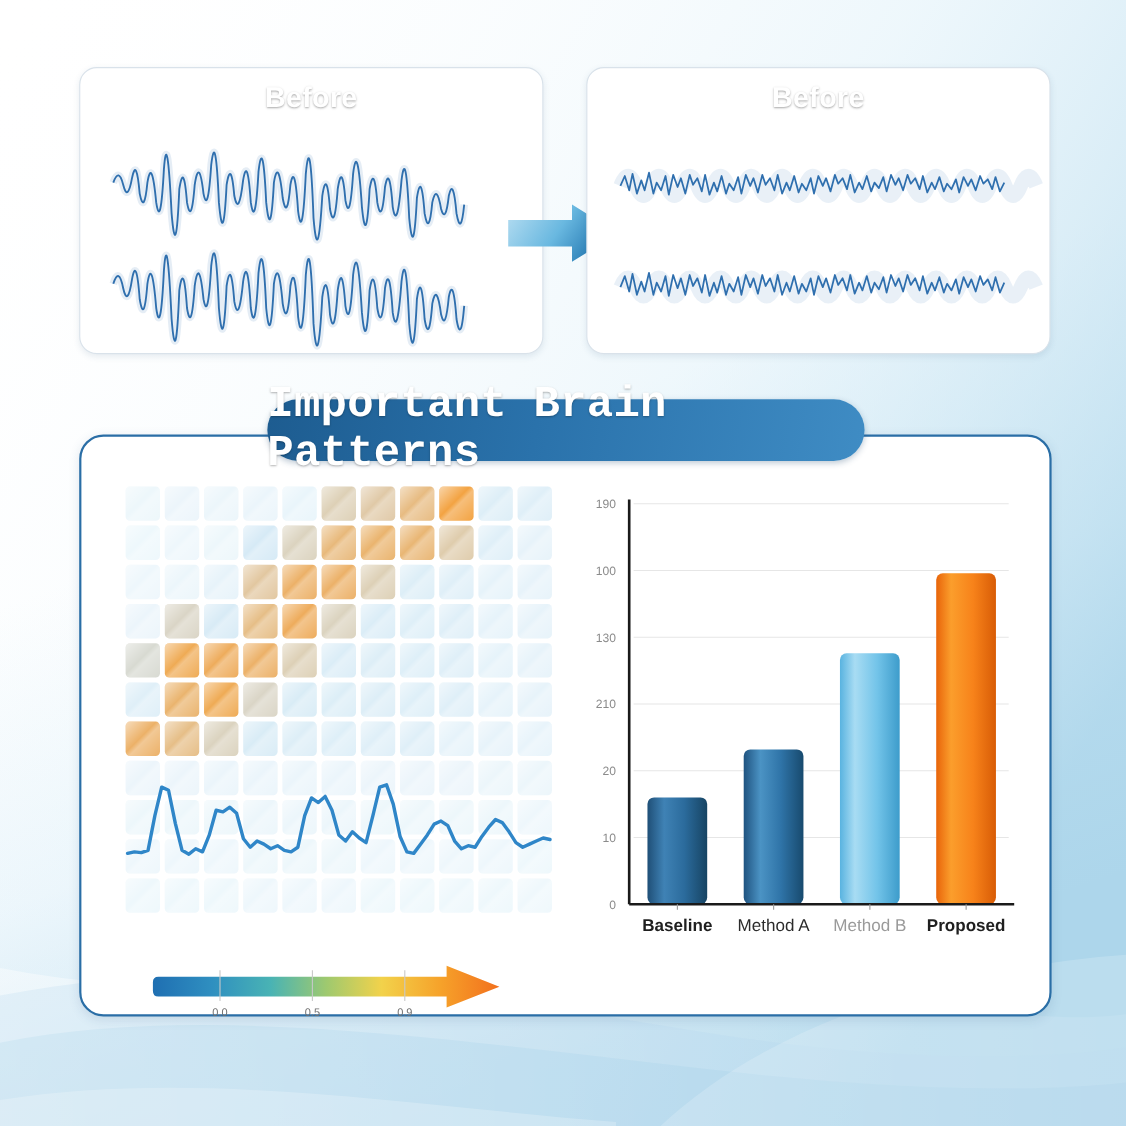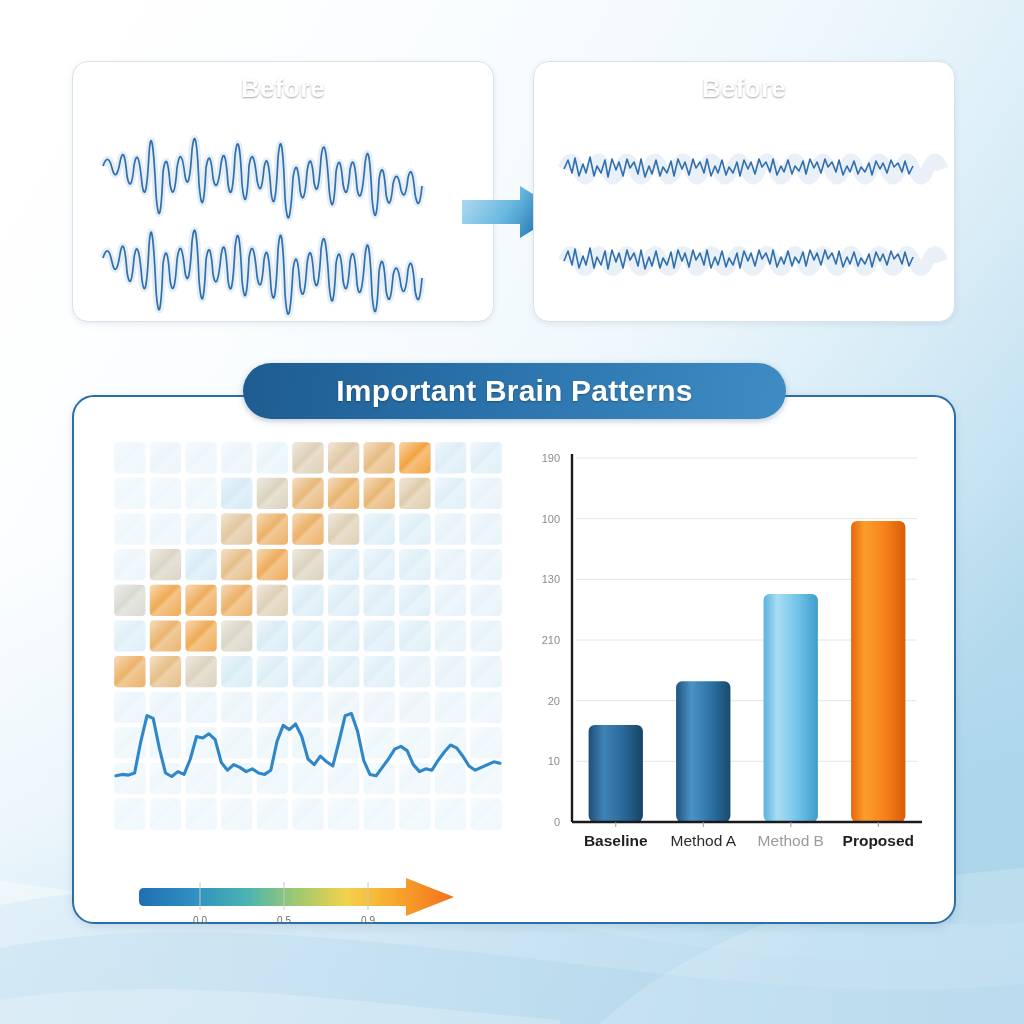--- a/index.html
+++ b/index.html
@@ -40,22 +40,23 @@
     box-shadow:0 3px 10px rgba(40,80,120,.13);
   }
   .title-pill{
     position:absolute;display:flex;align-items:center;justify-content:center;
     border-radius:32px;
     background:linear-gradient(100deg,#1d5c90 0%,#2a72ab 45%,#3f8cc4 100%);
     box-shadow:0 2px 6px rgba(30,70,110,.30);
     z-index:5;
   }
   .title-pill span{
-    color:#fff;font-size:30px;font-weight:bold;letter-spacing:.2px;
+    color:#fff;font-size:40px;font-weight:bold;letter-spacing:.2px;
     text-shadow:0 1px 2px rgba(0,0,0,.30);
+    font-family:Liberation Mono, monospace;
   }
 
   .heat-wrap{position:absolute;}
   .chart-wrap{position:absolute;}
   .cbar-wrap{position:absolute;}
 
   svg{display:block;}
   .tick{fill:#8b8b8b;font-size:11px;font-family:"Liberation Sans",sans-serif;}
   .catlab{font-size:15.5px;font-family:"Liberation Sans",sans-serif;}
   .cbtick{fill:#6f6f6f;font-size:10px;font-family:"Liberation Sans",sans-serif;}

